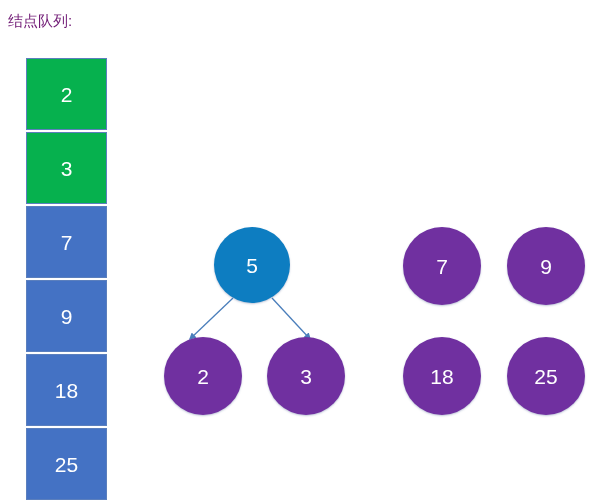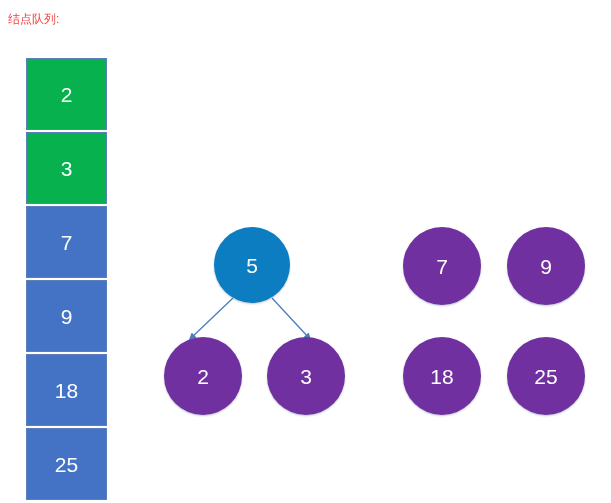--- a/index.html
+++ b/index.html
@@ -13,22 +13,22 @@
     position: relative;
     overflow: hidden;
     font-family: "Liberation Sans", "DejaVu Sans", sans-serif;
   }
 
   
   .title {
     position: absolute;
     left: 8px;
     top: 13px;
-    font-size: 12px;
-    color: #ef4444;
+    font-size: 15px;
+    color: #701a75;
     line-height: 1;
     white-space: nowrap;
   }
 
   
   #queue-column {
     position: absolute;
     left: 26px;
     top: 58px;
     width: 81px;

